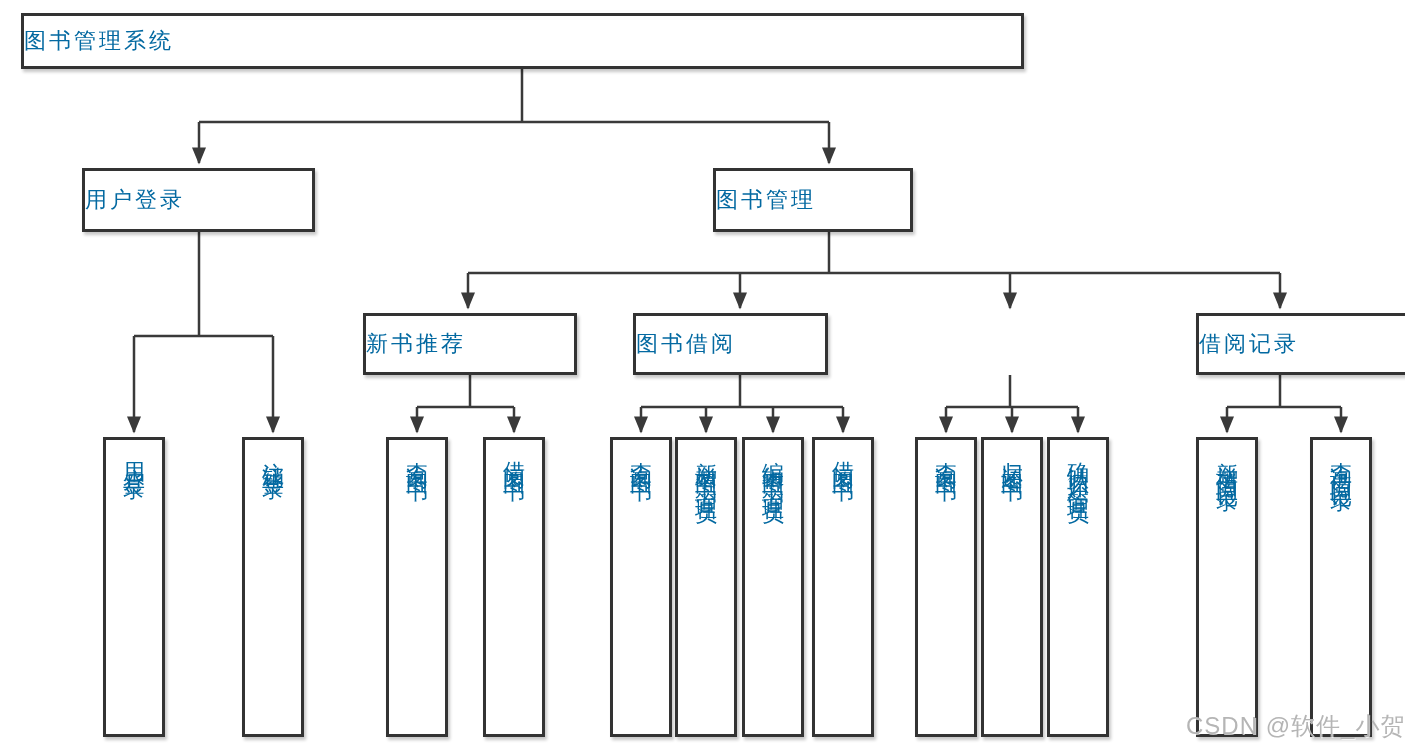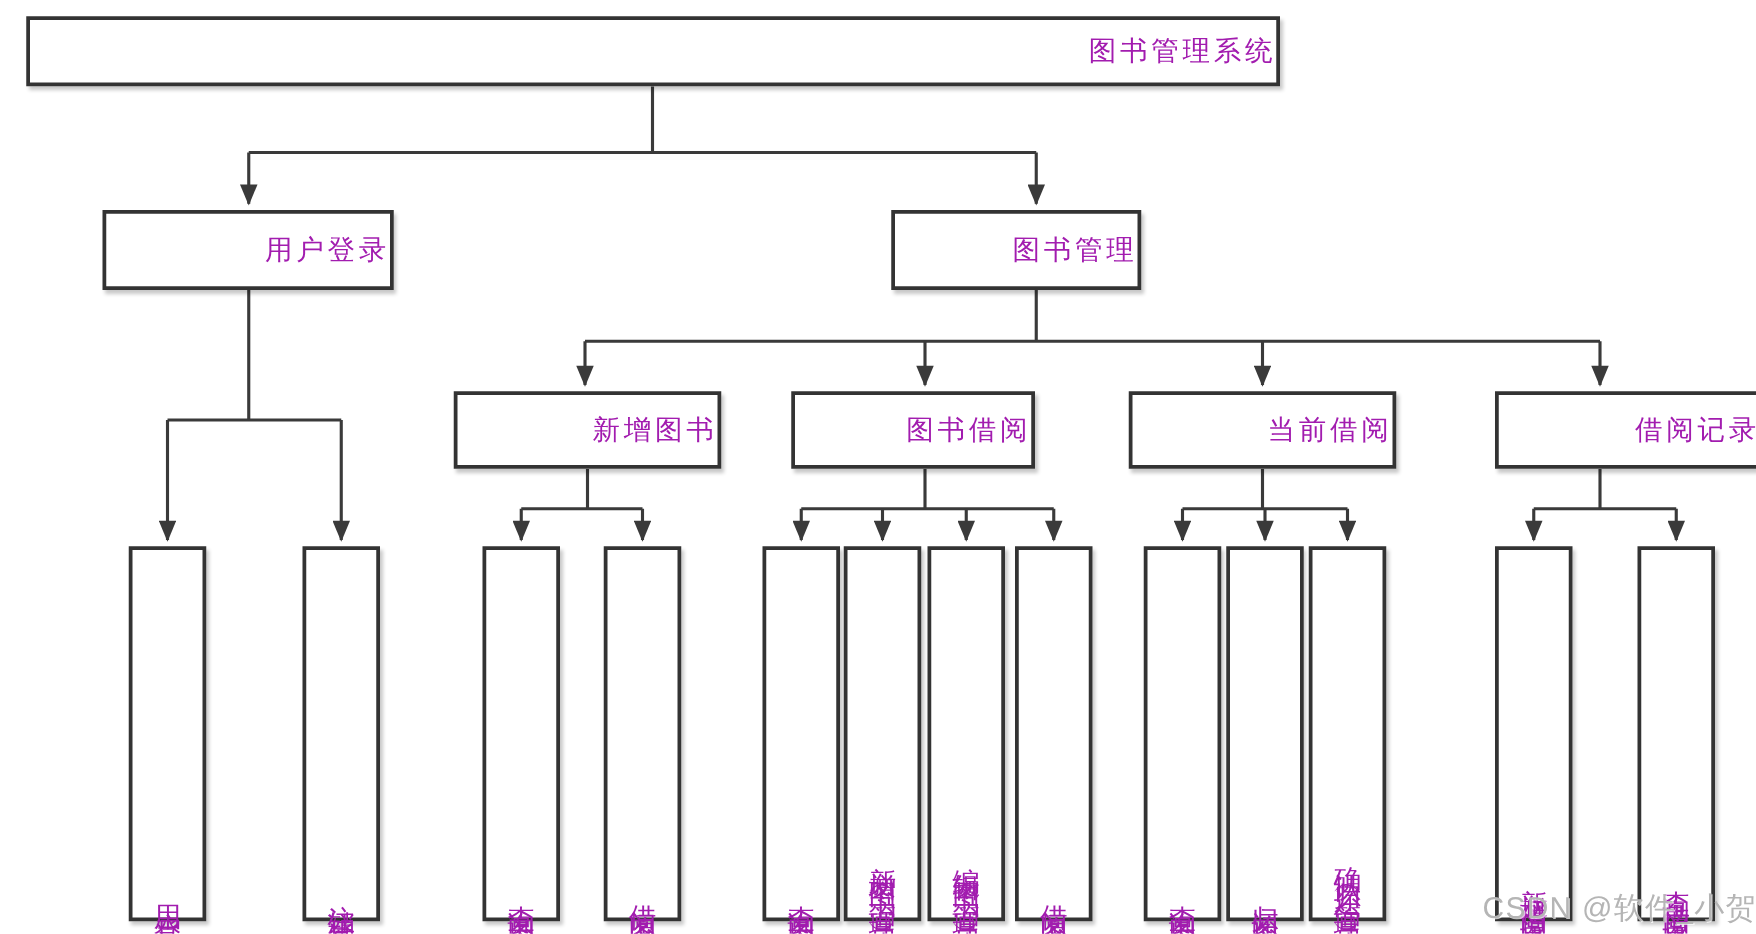--- a/index.html
+++ b/index.html
@@ -6,22 +6,22 @@
   .canvas{
     position:relative;width:1405px;height:747px;background:#ffffff;
     font-family:"Liberation Sans",sans-serif;overflow:hidden;
   }
   .wires{position:absolute;left:0;top:0;z-index:1;}
   .wire{stroke:#3a3a3a;stroke-width:2.5;fill:none;}
   .ah{fill:#3a3a3a;}
   .node{
     position:absolute;box-sizing:border-box;background:#ffffff;
     border:3px solid #333333;box-shadow:2px 3px 3px rgba(0,0,0,0.22);
-    display:flex;align-items:center;justify-content:flex-end;
-    color:#a21caf;font-size:22px;letter-spacing:3px;z-index:2;
+    display:flex;align-items:center;justify-content:flex-start;
+    color:#0369a1;font-size:22px;letter-spacing:3px;z-index:2;
   }
   .leaf{
     writing-mode:vertical-rl;text-orientation:mixed;
     font-size:22px;letter-spacing:6px;padding:4px 0;
   }
   .leaf span{display:block;}
   .watermark{
     position:absolute;left:1186px;top:710px;z-index:5;
     font-size:24px;color:#b5b5b5;white-space:nowrap;letter-spacing:1px;
     text-shadow:1px 1px 0 rgba(255,255,255,0.7);
@@ -74,27 +74,24 @@
   </div>
 
   <div class="node" style="left:82px;top:168px;width:233px;height:64px">
     <span>用户登录</span>
   </div>
   <div class="node" style="left:713px;top:168px;width:200px;height:64px">
     <span>图书管理</span>
   </div>
 
   <div class="node" style="left:363px;top:313px;width:214px;height:62px">
-    <span>新增图书</span>
+    <span>新书推荐</span>
   </div>
   <div class="node" style="left:633px;top:313px;width:195px;height:62px">
     <span>图书借阅</span>
-  </div>
-  <div class="node" style="left:903px;top:313px;width:214px;height:62px">
-    <span>当前借阅</span>
   </div>
   <div class="node" style="left:1196px;top:313px;width:215px;height:62px">
     <span>借阅记录</span>
   </div>
 
   <div class="node leaf" style="left:103px;top:437px;width:62px;height:300px">
     <span>用户登录</span>
   </div>
   <div class="node leaf" style="left:242px;top:437px;width:62px;height:300px">
     <span>注销登录</span>

